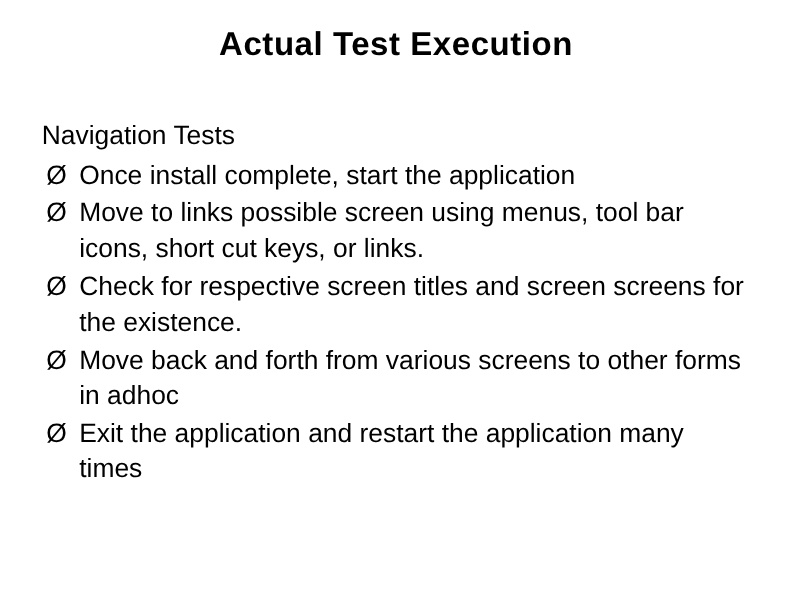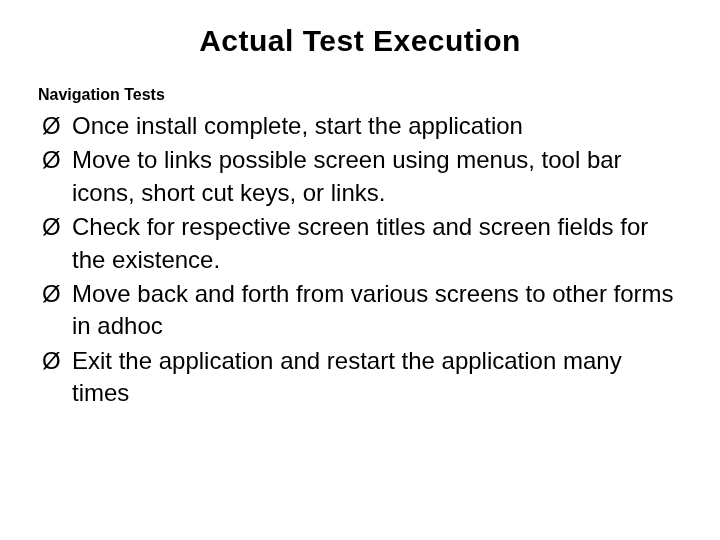--- a/index.html
+++ b/index.html
@@ -12,26 +12,26 @@
       height: 540px;
       background: #ffffff;
       font-family: Arial, Helvetica, sans-serif;
       color: #000000;
       padding: 24px 36px 36px 36px;
     }
     .title {
       font-size: 30px;
       font-weight: bold;
       text-align: center;
-      margin-bottom: 28px;
+      margin-bottom: 52px;
       letter-spacing: 0.5px;
     }
     .subtitle {
-      font-size: 16px;
-      font-weight: bold;
+      font-size: 24px;
+      font-weight: normal;
       margin-bottom: 6px;
       margin-left: 2px;
     }
     .bullet-list {
       list-style: none;
       margin-left: 6px;
     }
     .bullet-item {
       font-size: 24px;
       line-height: 1.35;
@@ -60,21 +60,21 @@
   <li class="bullet-item">
     <span class="bullet-marker">Ø</span>
     <span class="bullet-text">Once  install  complete,  start  the  application</span>
   </li>
   <li class="bullet-item">
     <span class="bullet-marker">Ø</span>
     <span class="bullet-text">Move  to  links  possible  screen  using  menus,  tool  bar  icons,  short cut  keys,  or  links.</span>
   </li>
   <li class="bullet-item">
     <span class="bullet-marker">Ø</span>
-    <span class="bullet-text">Check for respective screen titles and screen fields for the existence.</span>
+    <span class="bullet-text">Check for respective screen titles and screen screens for the existence.</span>
   </li>
   <li class="bullet-item">
     <span class="bullet-marker">Ø</span>
     <span class="bullet-text">Move back and forth from various screens to other forms in adhoc</span>
   </li>
   <li class="bullet-item">
     <span class="bullet-marker">Ø</span>
     <span class="bullet-text">Exit  the  application  and  restart  the  application many  times</span>
   </li>
 </ul>

